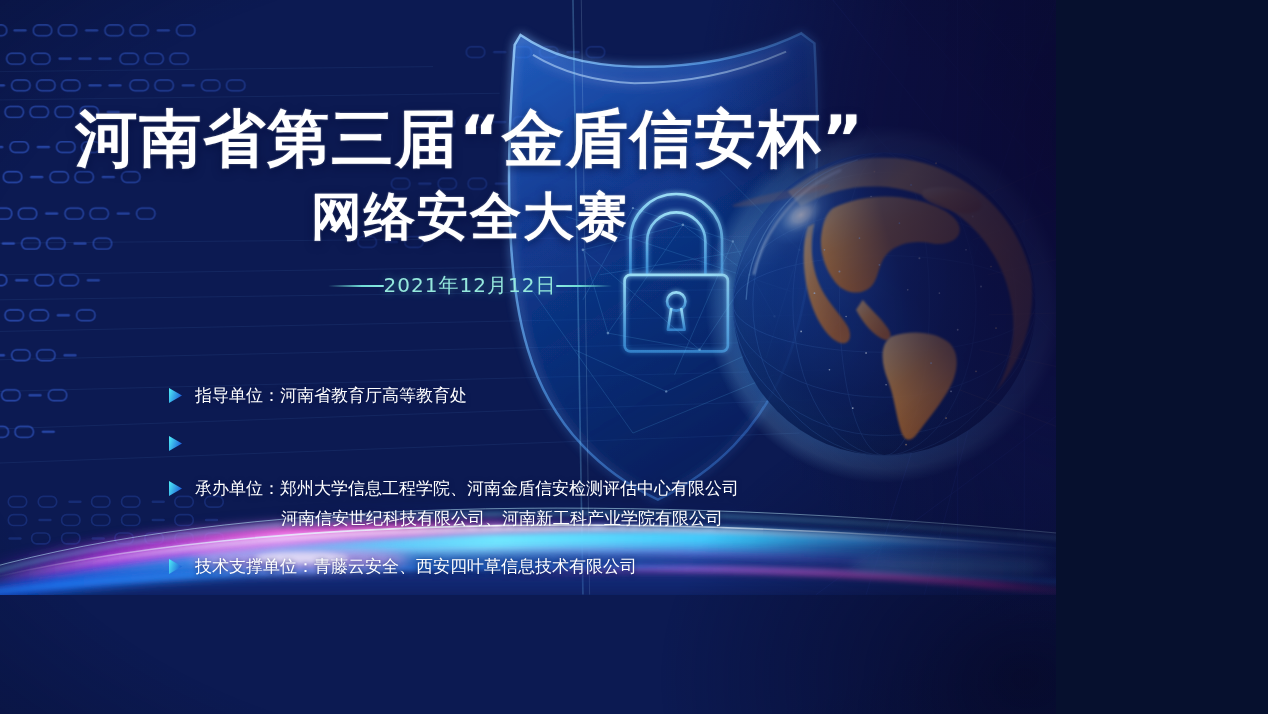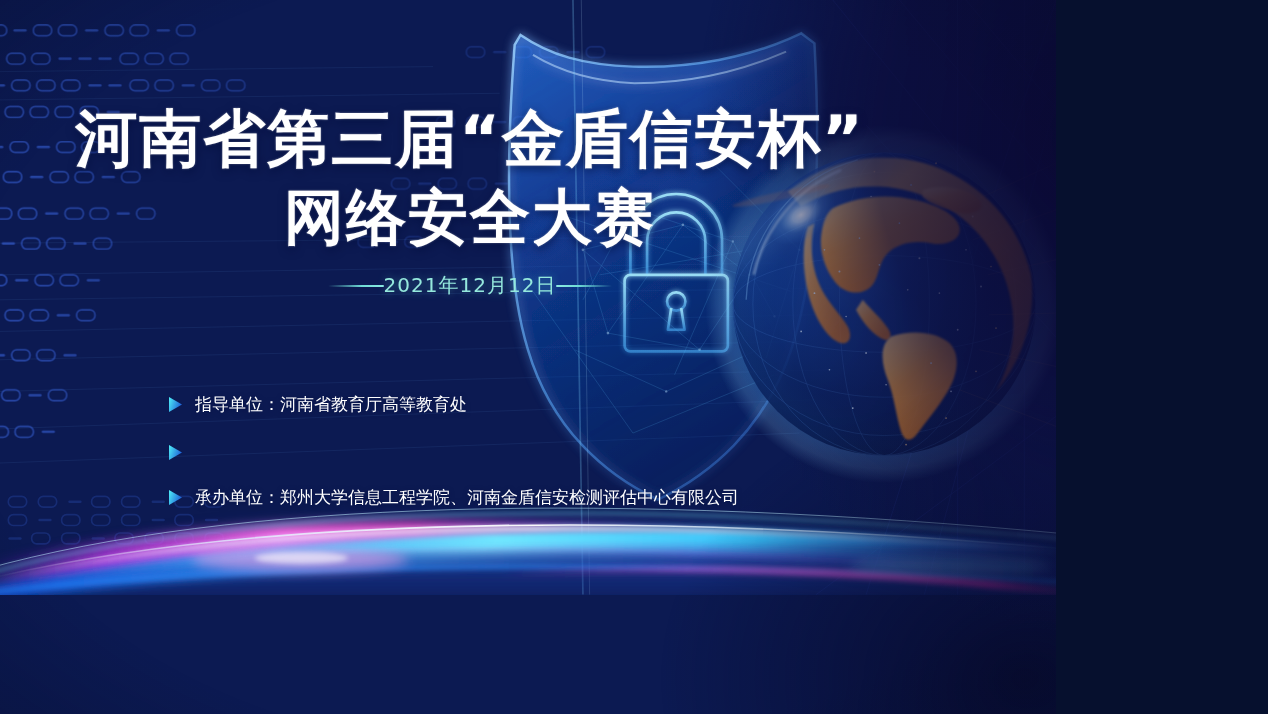--- a/index.html
+++ b/index.html
@@ -66,21 +66,21 @@
   }
   .title-line{
     color:#ffffff;
     font-weight:bold;
     font-size:62px;
     line-height:78px;
     letter-spacing:2px;
     text-shadow:0 3px 10px rgba(3,14,60,.75), 0 0 2px rgba(255,255,255,.6);
     white-space:nowrap;
   }
-  .title-line.l2{font-size:60px;}
+  .title-line.l2{font-size:51px;}
 
   .date-row{
     position:absolute;left:0;top:272px;width:940px;
     display:flex;align-items:center;justify-content:center;gap:0;
   }
   .date-rule{
     width:56px;height:2px;
     background:linear-gradient(90deg,rgba(120,230,225,0) 0%, #6fdcd6 60%, #8ce9e2 100%);
     border-radius:2px;
   }
@@ -89,21 +89,21 @@
   }
   .date-text{
     color:#95e9dd;
     font-size:20px;
     letter-spacing:1px;
     text-shadow:0 0 8px rgba(110,230,220,.45);
     white-space:nowrap;
   }
 
   .orgs{
-    position:absolute;left:168px;top:392px;width:700px;
+    position:absolute;left:168px;top:383px;width:700px;
   }
   .org-item{
     display:flex;align-items:flex-start;
     margin-bottom:24px;
   }
   .org-item.gap-lg{}
 
   .bullet{
     width:15px;height:17px;
     margin-top:4px;margin-right:12px;
@@ -701,19 +701,34 @@
           <defs>
               <linearGradient id="bg3" x1="0" y1="0" x2="1" y2="0.4">
             <stop offset="0%" stop-color="#4ff0f8"></stop>
                 <stop offset="100%" stop-color="#1f63d8"></stop>
           </linearGradient>
             </defs>
           <path d="M1 1 L14 8.5 L1 16 Z" fill="url(#bg3)"></path>
         </svg>
         <div class="org-text">
           <span>承办单位：</span><span>郑州大学信息工程学院、河南金盾信安检测评估中心有限公司</span>
+          <span class="sub">河南信安世纪科技有限公司、河南新工科产业学院有限公司</span>
         </div>
       </div>
 
+      <div class="org-item">
+        <svg class="bullet" viewBox="0 0 15 17">
+          <defs>
+              <linearGradient id="bg4" x1="0" y1="0" x2="1" y2="0.4">
+            <stop offset="0%" stop-color="#4ff0f8"></stop>
+                <stop offset="100%" stop-color="#1f63d8"></stop>
+          </linearGradient>
+            </defs>
+          <path d="M1 1 L14 8.5 L1 16 Z" fill="url(#bg4)"></path>
+        </svg>
+        <div class="org-text">
+          <span>技术支撑单位：</span><span>青藤云安全、西安四叶草信息技术有限公司</span>
+        </div>
+      </div>
 
     </div>
   </div>
 </div>
 
 </body></html>

